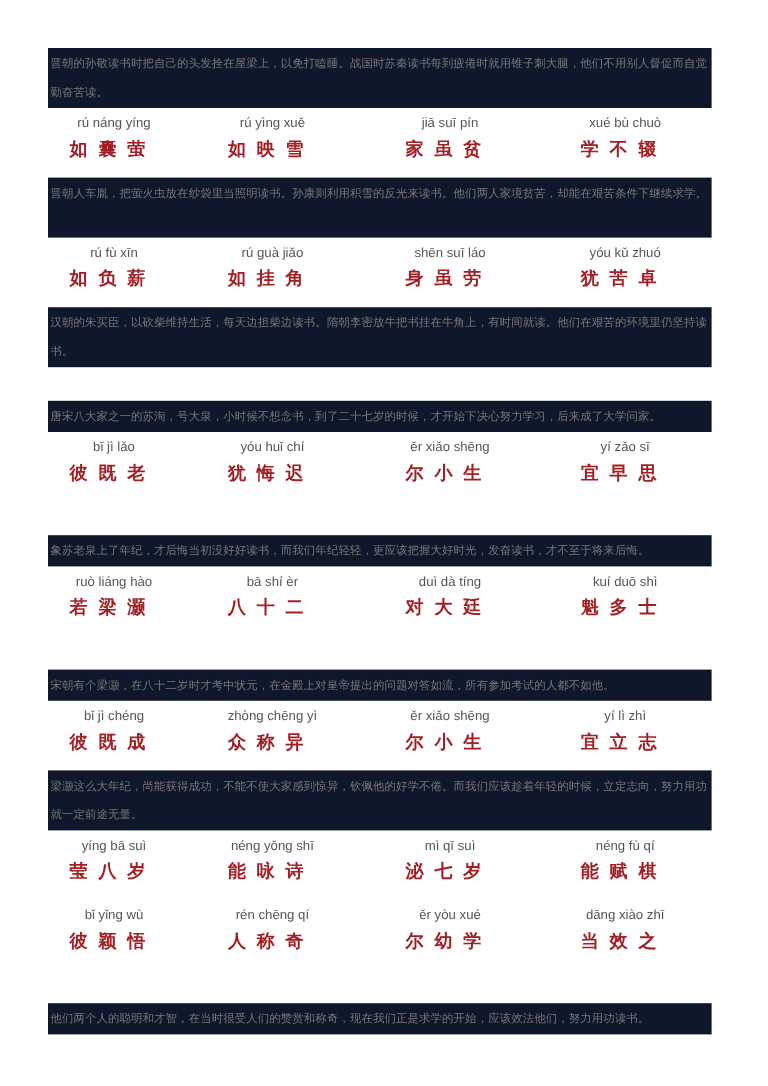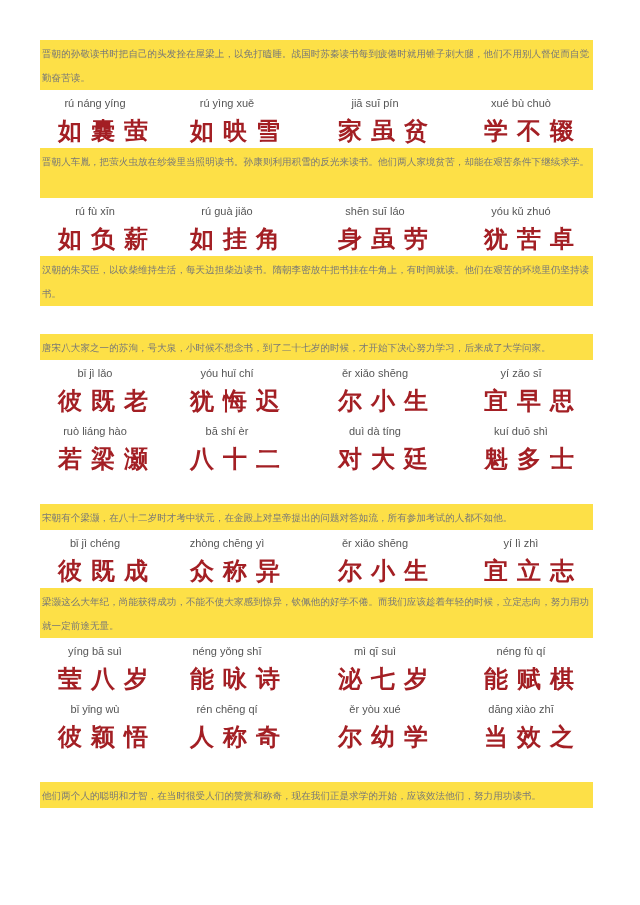--- a/index.html
+++ b/index.html
@@ -1,27 +1,27 @@
 <!DOCTYPE html>
 <html><head>
 <meta charset="utf-8">
 <style>
   html, body { margin: 0; padding: 0; background: #ffffff; }
   body { width: 640px; height: 905px; position: relative; overflow: hidden;
          font-family: "DejaVu Sans", "Liberation Sans", sans-serif; }
   .page { position: absolute; left: 40px; top: 40px; width: 553px; }
-  .desc { background: #fde047; color: #777777; font-size: 9.5px; line-height: 24px;
+  .desc { background: #0f172a; color: #777777; font-size: 9.5px; line-height: 24px;
           padding: 2px 2px 0 2px; letter-spacing: 0.1px; }
   .desc.one { height: 24px; margin-top: 28px; }
   .desc.two { height: 48px; }
   .row { position: relative; height: 58px; }
   .cell { position: absolute; top: 0; width: 120px; }
   .cell .py { position: absolute; top: 7px; left: 0; width: 110px; text-align: center;
               font-size: 11px; color: #555555; font-family: "Liberation Sans", sans-serif; white-space: nowrap; }
-  .cell .hz { position: absolute; top: 25px; left: 18px; font-size: 24px; font-weight: bold;
+  .cell .hz { position: absolute; top: 25px; left: 18px; font-size: 15px; font-weight: bold;
               color: #a31f24; letter-spacing: 9px; white-space: nowrap; }
   .c0 { left: 0px; }
   .c1 { left: 132px; }
   .c2 { left: 280px; }
   .c3 { left: 426px; }
 </style>
 </head>
 <body>
 
 <div class="page">
@@ -81,20 +81,21 @@
     <div class="cell c2">
         <div class="py">ěr xiǎo shēng</div>
         <div class="hz">尔小生</div>
       </div>
     <div class="cell c3">
         <div class="py">yí zǎo sī</div>
         <div class="hz">宜早思</div>
       </div>
   </div>
 
+  <div class="desc one">象苏老泉上了年纪，才后悔当初没好好读书，而我们年纪轻轻，更应该把握大好时光，发奋读书，才不至于将来后悔。</div>
   <div class="row">
     <div class="cell c0">
         <div class="py">ruò liáng hào</div>
         <div class="hz">若梁灏</div>
       </div>
     <div class="cell c1">
         <div class="py">bā shí èr</div>
         <div class="hz">八十二</div>
       </div>
     <div class="cell c2">

